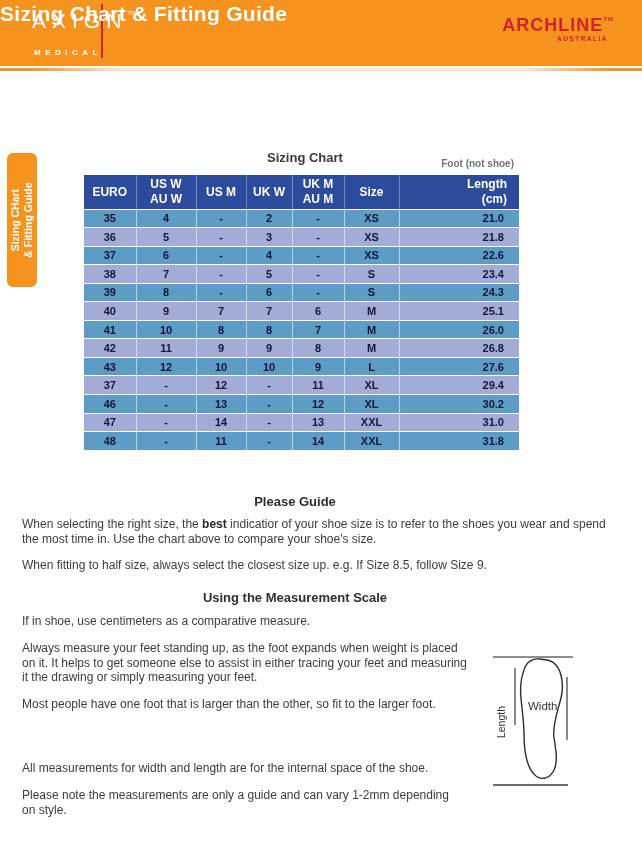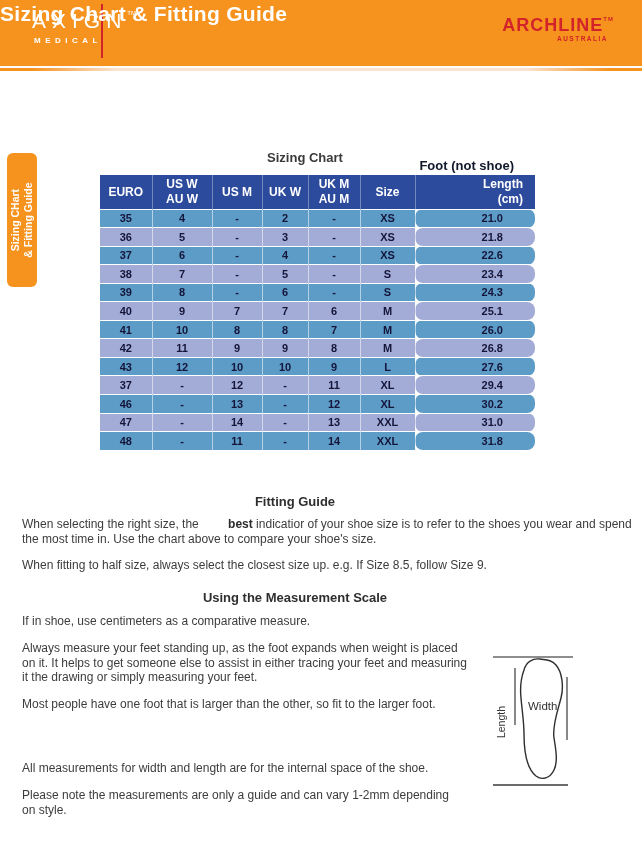--- a/index.html
+++ b/index.html
@@ -5,56 +5,56 @@
   * { margin:0; padding:0; box-sizing:border-box; }
   html,body { background:#ffffff; }
   body { font-family:"Liberation Sans", sans-serif; }
   .page { position:relative; width:642px; height:848px; background:#fff; overflow:hidden; }
 
   
   .header { position:absolute; top:0; left:0; width:642px; height:66px; background:var(--header_bg,#F6921E); }
   .axign { position:absolute; left:32px; top:10px; color:#fff; }
   .axign-word { font-size:21px; font-weight:400; letter-spacing:6px; line-height:1; }
   .axign-tm { font-size:6px; vertical-align:top; letter-spacing:0; }
-  .axign-sub { font-size:8px; font-weight:700; letter-spacing:4.5px; margin-top:5px; padding-left:2px; }
+  .axign-sub { font-size:8px; font-weight:700; letter-spacing:4.5px; margin-top:17px; padding-left:2px; }
   .axign-line { position:absolute; left:69px; top:-6px; height:54px; width:2px; background:var(--brand_red,#D2232A); }
   .header-title { position:absolute; left:0; top:2px; width:560px; text-align:left; color:#fff; font-size:21px; font-weight:700; letter-spacing:0.3px; }
   .archline { position:absolute; right:28px; top:16px; text-align:right; color:var(--brand_red,#D2232A); }
   .archline-word { font-size:18px; font-weight:700; letter-spacing:1px; line-height:1; }
   .archline-tm { font-size:6px; vertical-align:top; }
   .archline-sub { font-size:6.5px; font-weight:700; letter-spacing:1.5px; margin-top:1px; padding-right:6px; }
   .header-rule { position:absolute; top:68px; left:0; width:642px; height:2.5px;
     background:linear-gradient(to right,#F6921E 0%,#F6921E 5%,#FBE3D0 18%,#FBE3D0 82%,#F6921E 95%,#F6921E 100%); }
 
   
   .side-tab { position:absolute; left:7px; top:153px; width:30px; height:134px; background:var(--header_bg,#F6921E);
     border-radius:6px; display:flex; align-items:center; justify-content:center; }
   .side-tab-inner { transform:rotate(-90deg); white-space:nowrap; text-align:center; color:#fff;
     font-size:10.5px; font-weight:700; line-height:1.25; }
 
   
   .chart-title { position:absolute; top:150px; left:0; width:610px; text-align:center; font-size:13px; font-weight:700; color:#3a3a3a; }
-  .foot-note { position:absolute; top:158px; right:128px; font-size:13px; font-weight:700; color:#0f172a; }
-
-  table.sizing { position:absolute; left:100px; top:175px; width:435px; border-collapse:collapse; table-layout:fixed; }
+  .foot-note { position:absolute; top:158px; right:128px; font-size:10px; font-weight:700; color:#737373; }
+
+  table.sizing { position:absolute; left:84px; top:175px; width:435px; border-collapse:collapse; table-layout:fixed; }
   table.sizing th { background:var(--table_header_bg,#2D4B9D); color:#fff; font-size:12px; font-weight:700;
     white-space:pre-line; text-align:center; vertical-align:middle; height:34px; line-height:1.2; padding:0;
     border-right:1px solid rgba(255,255,255,.35); }
   table.sizing th:last-child { text-align:right; padding-right:12px; border-right:none; }
   table.sizing td { font-size:11px; font-weight:700; color:#15153a; text-align:center; vertical-align:middle;
     height:18.55px; padding:0; border-top:1px solid #fff; border-right:1px solid rgba(255,255,255,.55); }
-  table.sizing td:last-child { text-align:right; padding-right:32px; border-right:none;border-radius:8px; }
+  table.sizing td:last-child { text-align:right; padding-right:15px; border-right:none; }
   table.sizing tbody tr:nth-child(odd) td  { background:var(--row_blue,#5D9CC7); }
   table.sizing tbody tr:nth-child(even) td { background:var(--row_periwinkle,#A3ACD6); }
   .col-euro{width:52px}.col-usw{width:60px}.col-usm{width:50px}.col-ukw{width:46px}.col-ukm{width:52px}.col-size{width:55px}.col-len{width:120px}
 
   
   .h-center { position:absolute; left:0; width:590px; text-align:center; font-size:13px; font-weight:700; color:#2e2e2e; }
   .para { position:absolute; left:22px; width:614px; font-size:12px; color:#3c3c3c; line-height:14.6px; white-space:pre-line; }
-  .para b { color:#2b2b2b;margin-left:26px; }
+  .para b { color:#2b2b2b; }
 
   
   .foot-diagram { position:absolute; left:488px; top:650px; width:154px; height:145px; }
 </style>
 </head>
 <body>
 
 <div class="page">
 
   <div class="header">
@@ -219,21 +219,21 @@
           <td>-</td>
           <td>11</td>
           <td>-</td>
           <td>14</td>
           <td>XXL</td>
           <td>31.8</td>
         </tr>
       </tbody>
   </table>
 
-  <div class="h-center" style="top:494px">Fitting Guide</div>
+  <div class="h-center" style="top:494px">Please Guide</div>
 
   <p class="para" style="top:517px"><span>When selecting the right size, the </span><b>best</b><span> indicatior of your shoe size is to refer to the shoes you wear and spend
 the most time in. Use the chart above to compare your shoe's size.</span></p>
 
   <p class="para" style="top:558px">When fitting to half size, always select the closest size up. e.g. If Size 8.5, follow Size 9.</p>
 
   <div class="h-center" style="top:590px">Using the Measurement Scale</div>
 
   <p class="para" style="top:614px">If in shoe, use centimeters as a comparative measure.</p>
   <p class="para" style="top:641px; width:480px">Always measure your feet standing up, as the foot expands when weight is placed

